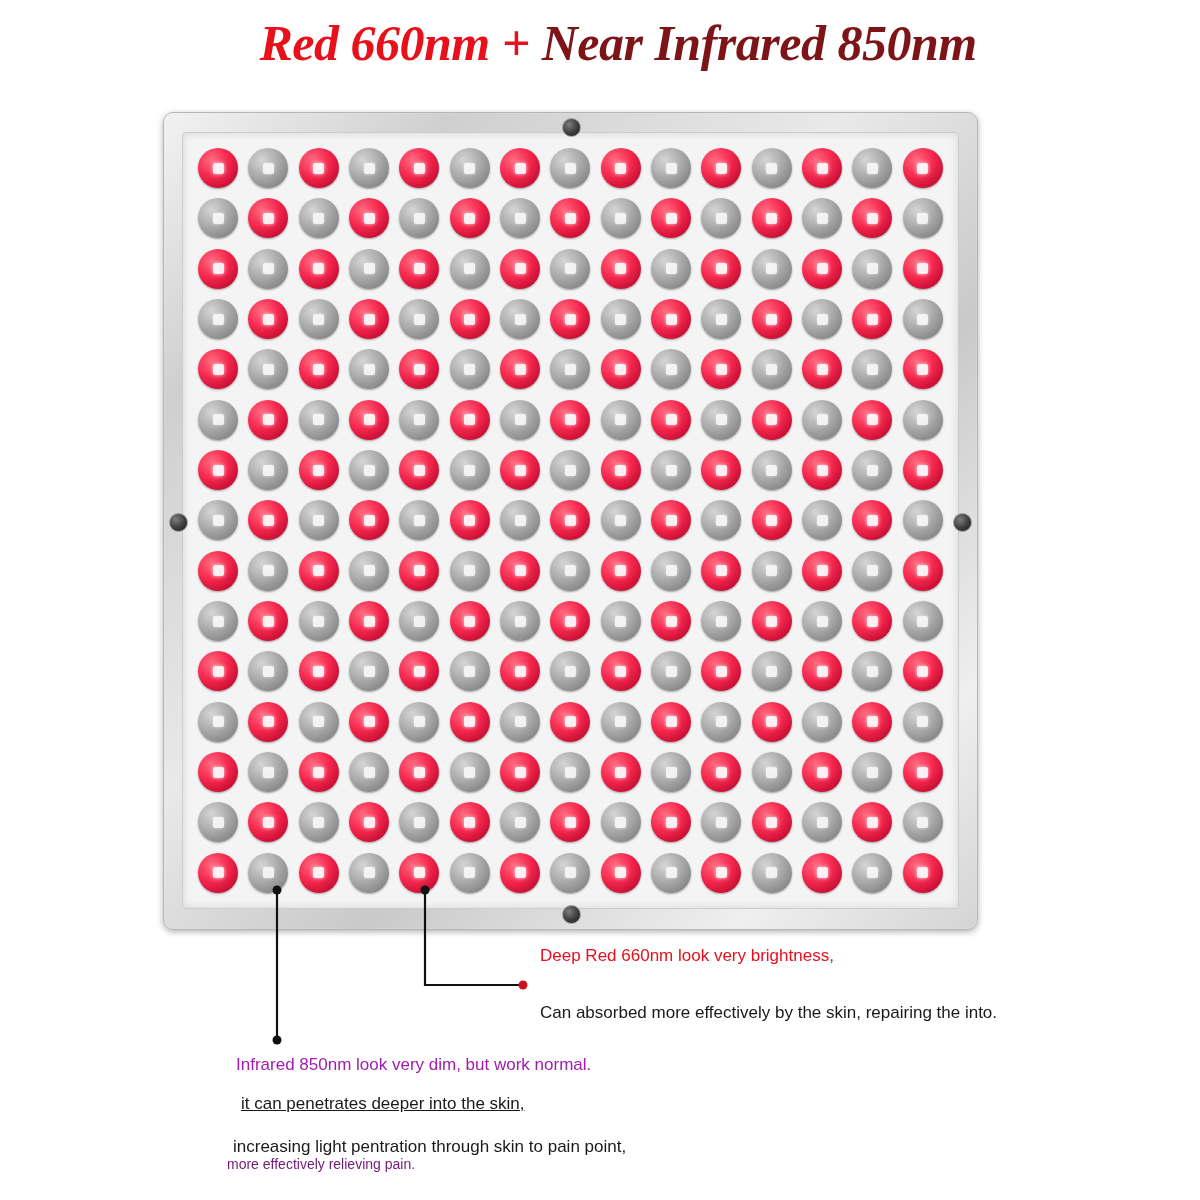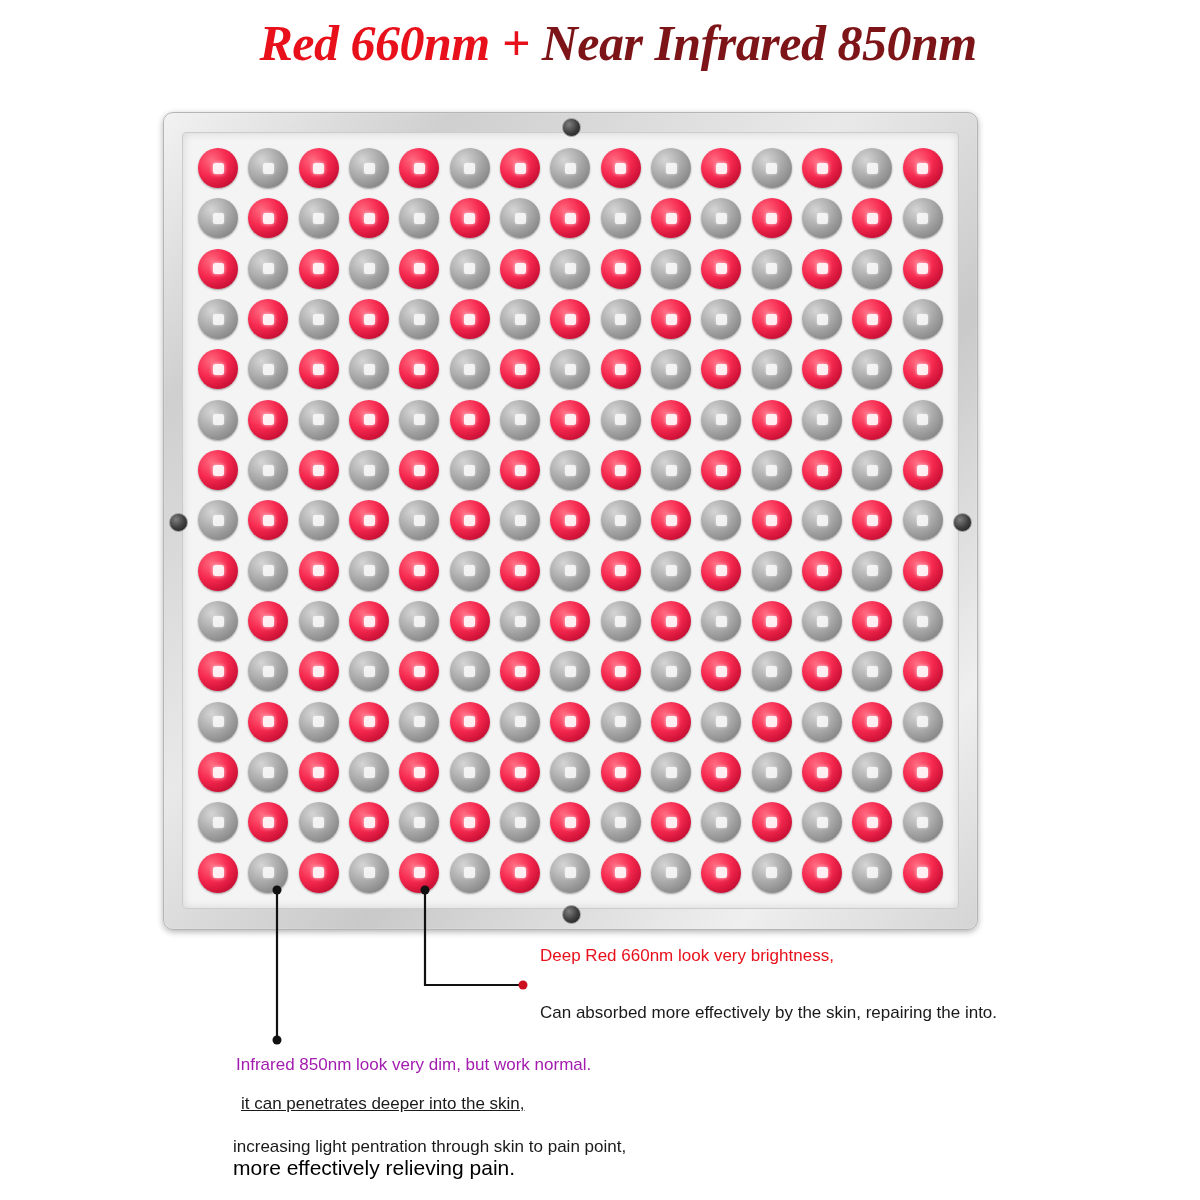--- a/index.html
+++ b/index.html
@@ -151,23 +151,23 @@
     color: #1a1a1a;
     text-decoration: underline;
   }
   #anno-ir-3 {
     left: 233px; top: 1125px;
     font-size: 17px;
     color: #1a1a1a;
     margin-top: 12px;
   }
   #anno-ir-4 {
-    left: 233px; top: 1156px;
-    font-size: 21px;
-    color: #000000;
+    left: 227px; top: 1156px;
+    font-size: 14px;
+    color: #701a75;
   }
 </style>
 </head>
 <body>
 
 <div id="title">
   <span class="red">Red 660nm + </span><span class="dark">Near Infrared 850nm</span>
 </div>
 
 <div id="panel-wrap">

